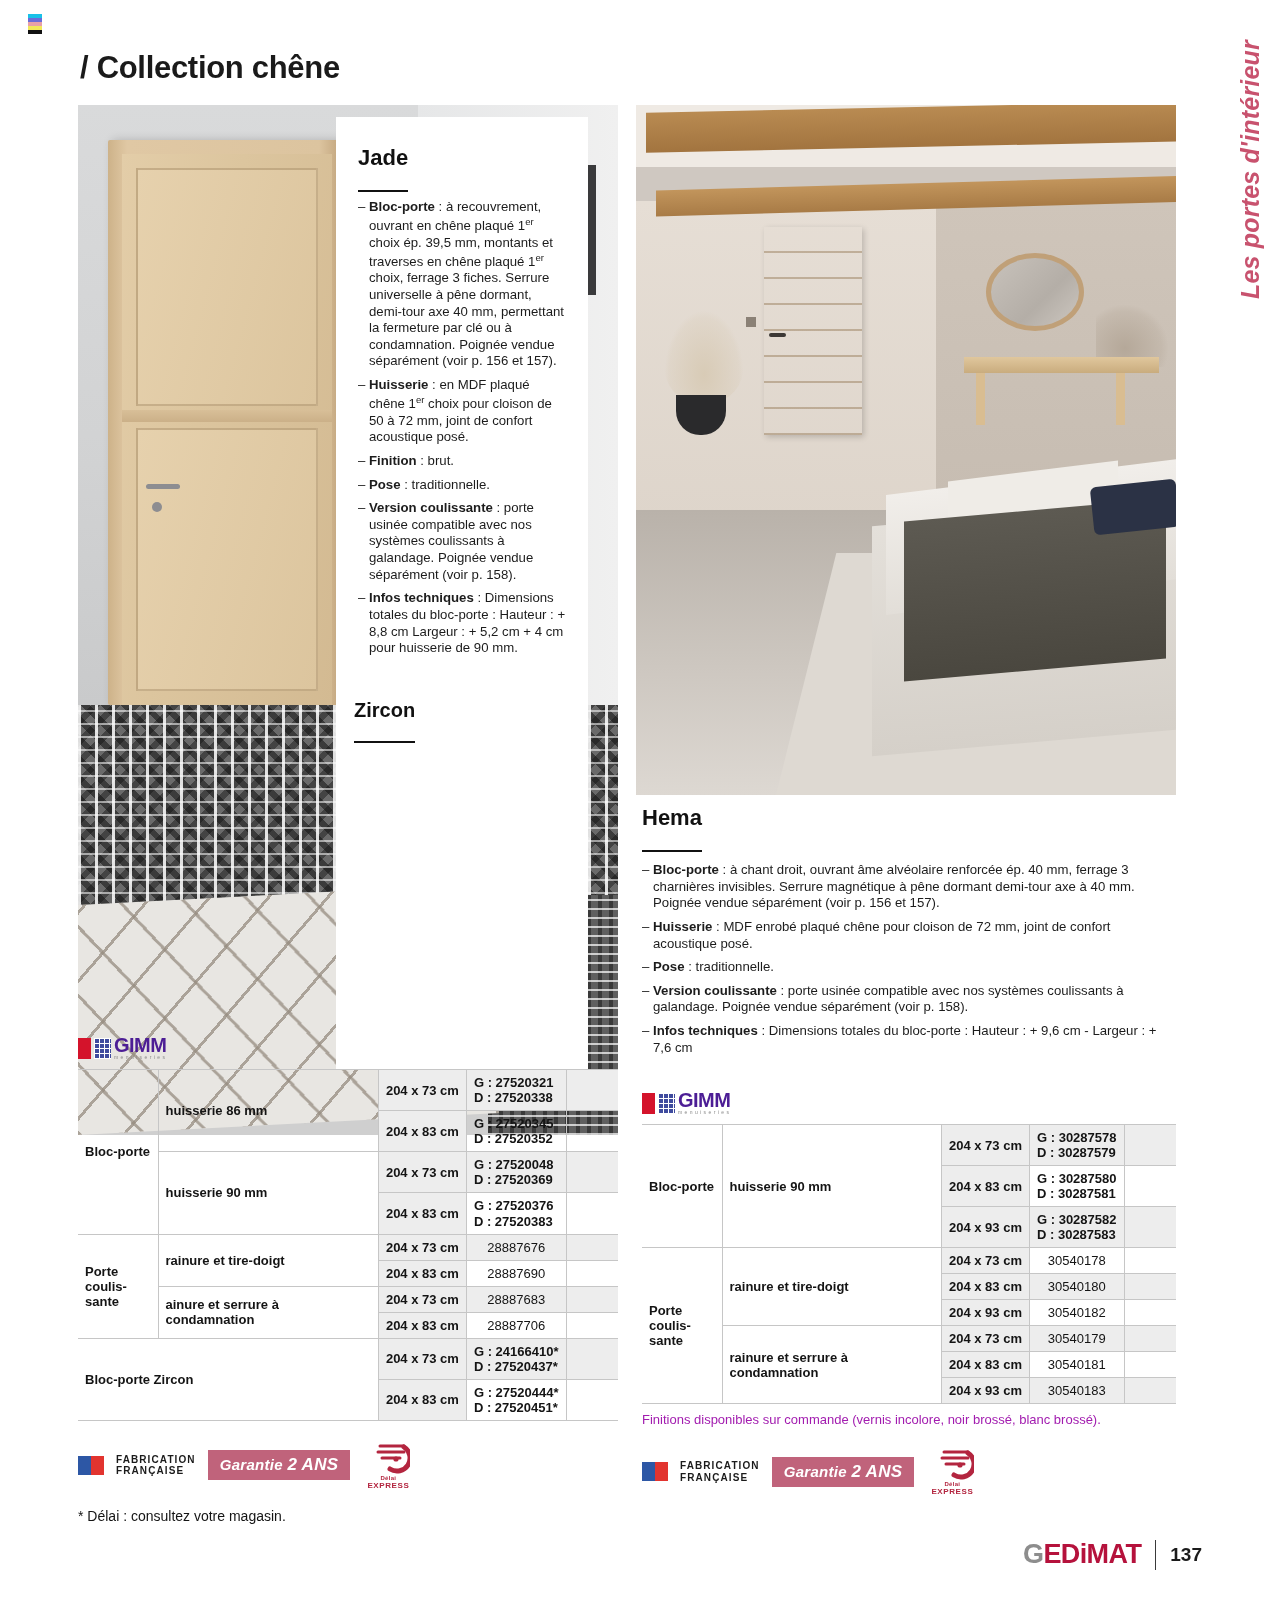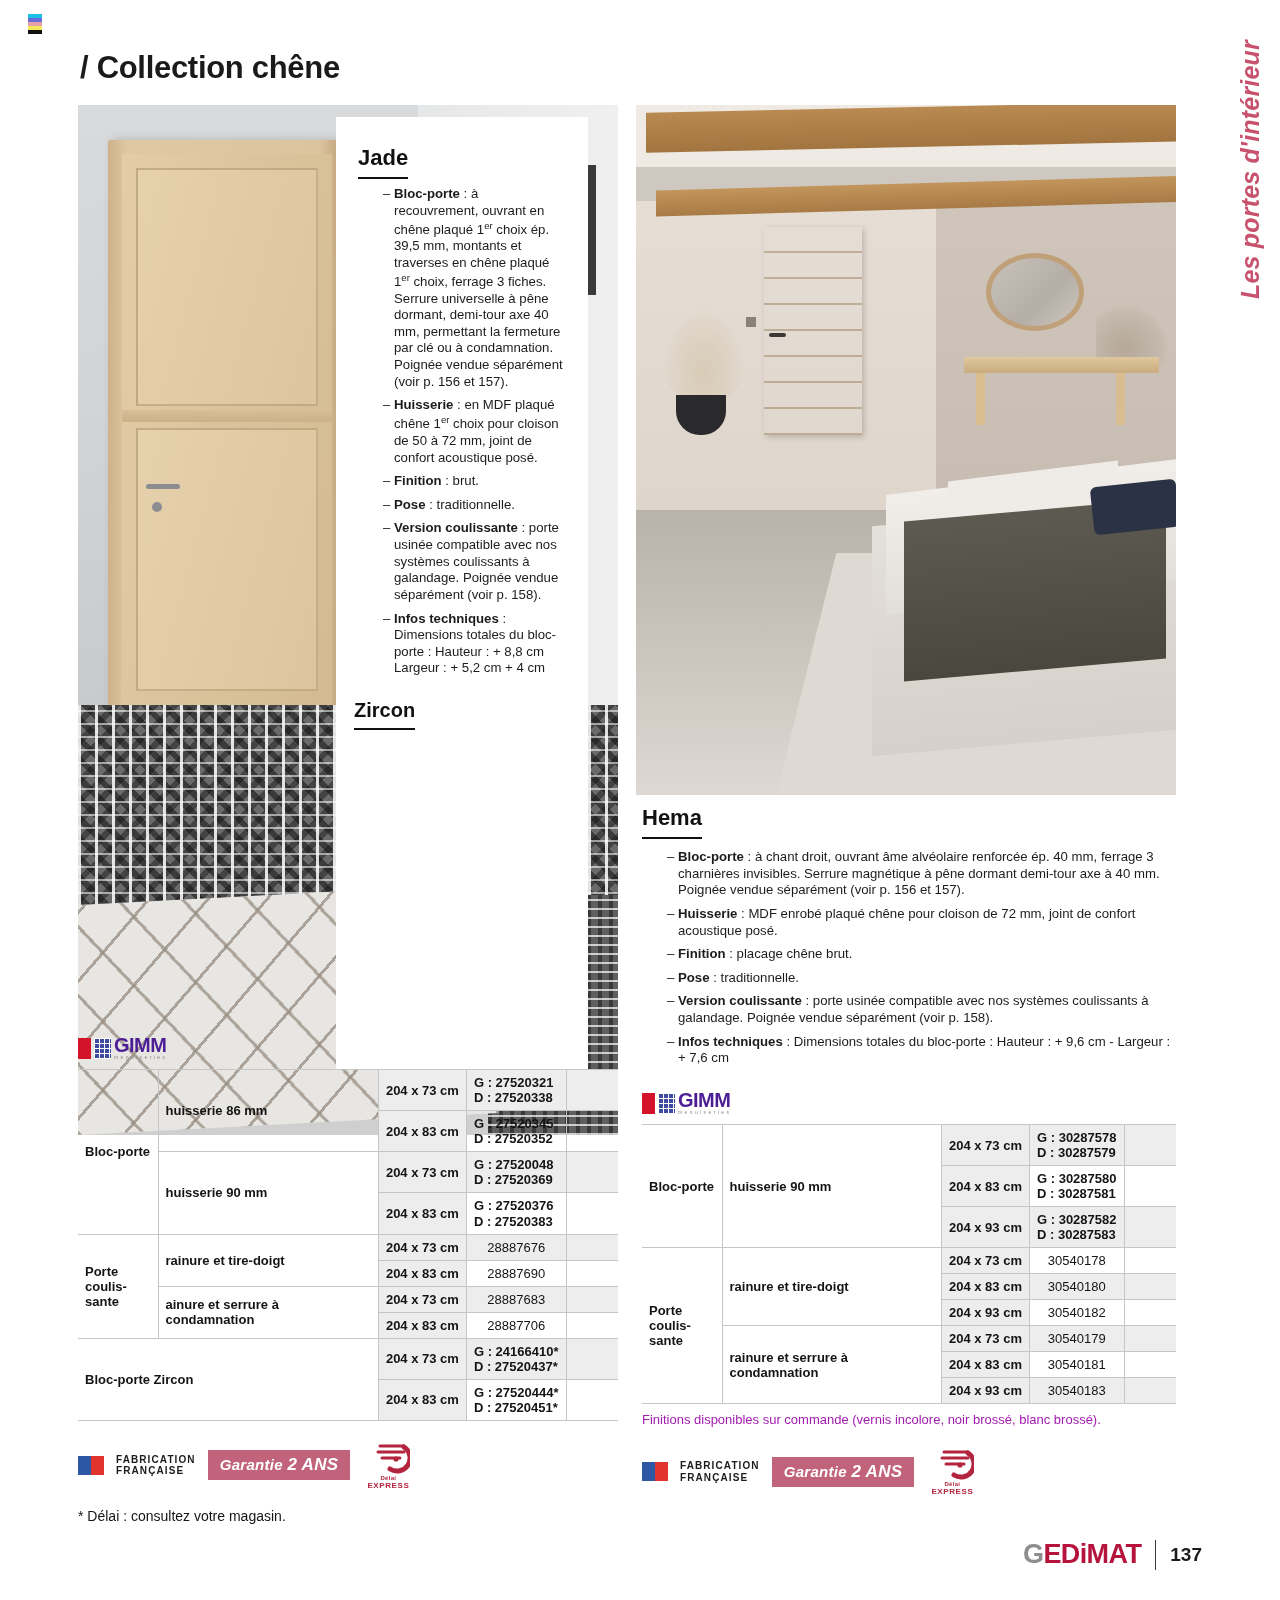--- a/index.html
+++ b/index.html
@@ -138,25 +138,25 @@
     background: linear-gradient(102deg,#e2cca8,#d6bd95);
   }
   .zd-handle {
     position: absolute; right: 12px; top: 142px; width: 5px; height: 20px;
     background: #9a9a9e; border-radius: 2px;
   }
 
   
   .prod-name {
     font-size: 22px; font-weight: 700; color: #111;
-    padding-bottom: 6px; display: inline-block;
+    padding-bottom: 19px; display: inline-block;
     border-bottom: 2px solid #111; margin-bottom: 7px;
   }
   .prod-name.small { font-size: 20px; }
-  ul.specs { list-style: none; margin-left: 25px; }
+  ul.specs { list-style: none; }
   ul.specs li {
     font-size: 13.2px; line-height: 1.26; color: #1c1c1c;
     margin-bottom: 7px; padding-left: 11px; position: relative;
     text-align: left;
   }
   ul.specs li::before {
     content: "–"; position: absolute; left: 0; top: 0; color: #1c1c1c;
   }
   ul.specs li b { font-weight: 700; }
   .sub { font-size: .72em; vertical-align: super; }
@@ -517,21 +517,20 @@
     <div class="bd-sheet"></div>
     <div class="bd-throw"></div>
     <div class="bd-pillow"></div>
   </div>
 
   <div style="position:absolute; left:6px; top:700px; width:534px;">
     <div class="prod-name">Hema</div>
     <ul class="specs" style="margin-top:3px">
       <li><b>Bloc-porte</b><span> : à chant droit, ouvrant âme alvéolaire renforcée ép. 40 mm, ferrage 3 charnières invisibles. Serrure magnétique à pêne dormant demi-tour axe à 40 mm. Poignée vendue séparément (voir p. 156 et 157).</span></li>
       <li><b>Huisserie</b><span> : MDF enrobé plaqué chêne pour cloison de 72 mm, joint de confort acoustique posé.</span></li>
-      <li><b>Finition</b><span> : placage chêne brut.</span></li>
       <li><b>Pose</b><span> : traditionnelle.</span></li>
       <li><b>Version coulissante</b><span> : porte usinée compatible avec nos systèmes coulissants à galandage. Poignée vendue séparément (voir p. 158).</span></li>
       <li><b>Infos techniques</b><span> : Dimensions totales du bloc-porte : Hauteur : + 9,6 cm - Largeur : + 7,6 cm</span></li>
     </ul>
   </div>
 </div>
 
 <div style="position:absolute; left:642px; top:1090px; width:534px;">
   <div class="brand-logo">
     <div class="bl-sq"></div>

